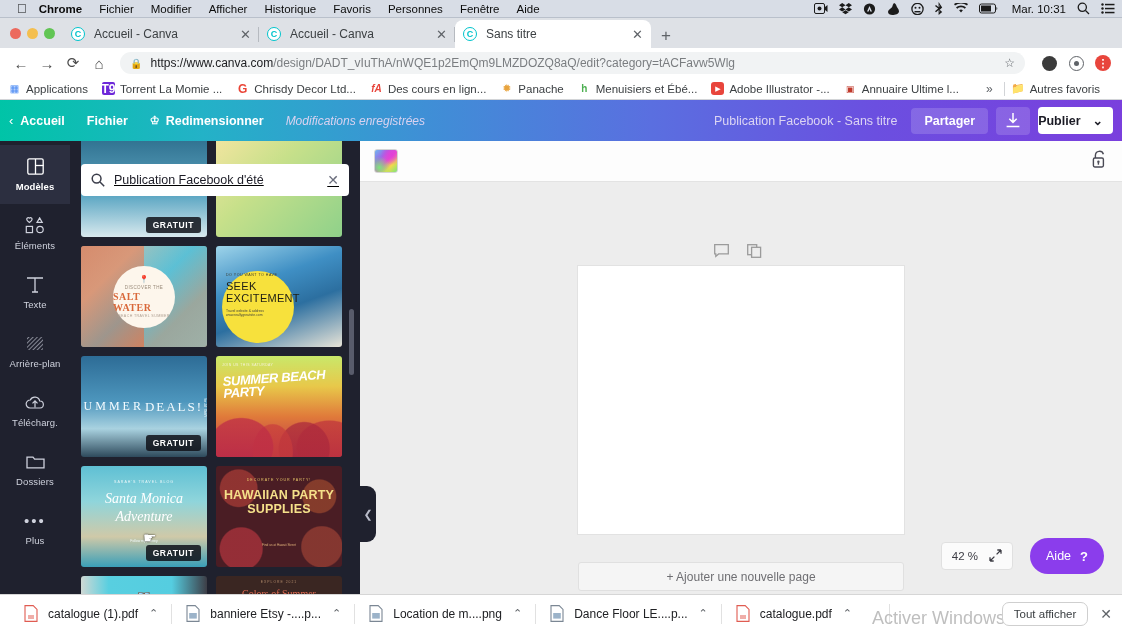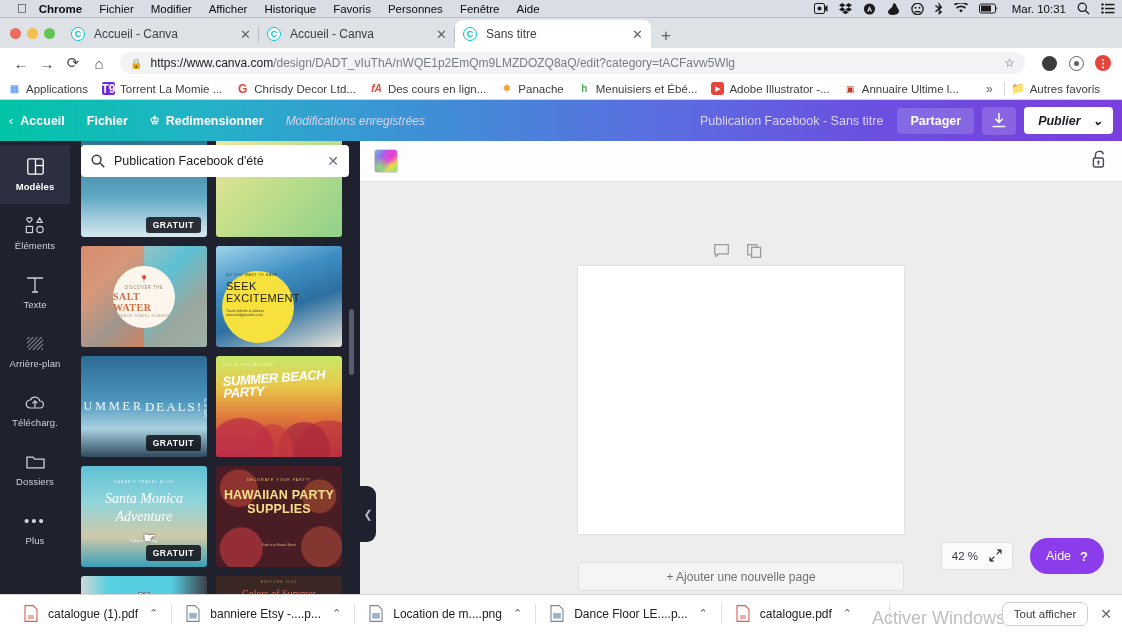--- a/index.html
+++ b/index.html
@@ -100,35 +100,35 @@
   .ct-item{ display:flex; align-items:center; margin-right:22px; white-space:nowrap; font-weight:600;}
   .ct-item .chev{ margin-right:7px; font-size:13px; font-weight:400;}
   .ct-crown{ margin-right:6px; font-size:11px;}
   .ct-saved{ color:#d9d2f0; font-style:italic; font-weight:400; font-size:12px;}
   .ct-spacer{ flex:1;}
   .ct-title{ color:#dcd5f3; font-size:12.5px; margin-right:14px;}
   .ct-share{ background:rgba(255,255,255,0.16); border-radius:4px; padding:6px 13px;
      font-size:12.5px; font-weight:600; margin-right:8px;}
   .ct-dl{ background:rgba(255,255,255,0.16); border-radius:4px; width:34px; height:28px;
      display:flex;align-items:center;justify-content:center; margin-right:8px;}
-  .ct-publish{ background:#fff; color:#1c1c26; border-radius:4px; padding:6px 10px 6px 14px;
-     font-size:12.5px; font-weight:bold; display:flex; align-items:center; gap:12px;font-style:italic;}
+  .ct-publish{ background:#fff; color:#1c1c26; border-radius:4px; padding:6px 10px 6px 0;
+     font-size:12.5px; font-weight:bold; display:flex; align-items:center; gap:12px;}
 
   .canva-body{ flex:1; display:flex; position:relative; min-height:0;}
 
   .rail{ width:70px; background:#1f212e; display:flex; flex-direction:column;
      padding-top:4px; flex:none; position:relative; z-index:3;}
   .rail-item{ height:59px; display:flex; flex-direction:column; align-items:center;
      justify-content:center; color:#cfd2dd; gap:5px;}
   .rail-item.active{ background:#2c2f40; }
   .rail-ico{ height:19px; display:flex; align-items:center; justify-content:center; }
   .rail-lbl{ font-size:9.5px; letter-spacing:.1px;}
 
   .panel{ width:290px; background:#1f212e; flex:none; position:relative; overflow:hidden;}
-  .searchwrap{ position:absolute; top:4px; left:11px; right:11px; z-index:4;}
+  .searchwrap{ position:absolute; top:23px; left:11px; right:11px; z-index:4;text-decoration:underline;}
   .searchbox{ height:32px; background:#fff; border-radius:4px; display:flex; align-items:center;
      padding:0 10px; font-size:12.5px; color:#1c1c26;}
   .searchbox .sico{ margin-right:9px; color:#3b3d4a; font-size:13px; display:flex;}
   .searchbox .sval{ flex:1; }
   .searchbox .sx{ color:#6b6e7d; font-size:14px;}
 
   .grid{ position:absolute; top:40px; left:11px; right:18px; bottom:0; }
   .grow{ display:flex; gap:9px; margin-bottom:9px; }
   .card{ width:128px; height:101px; border-radius:3px; overflow:hidden; position:relative;
      background:#2a2d3c; }

